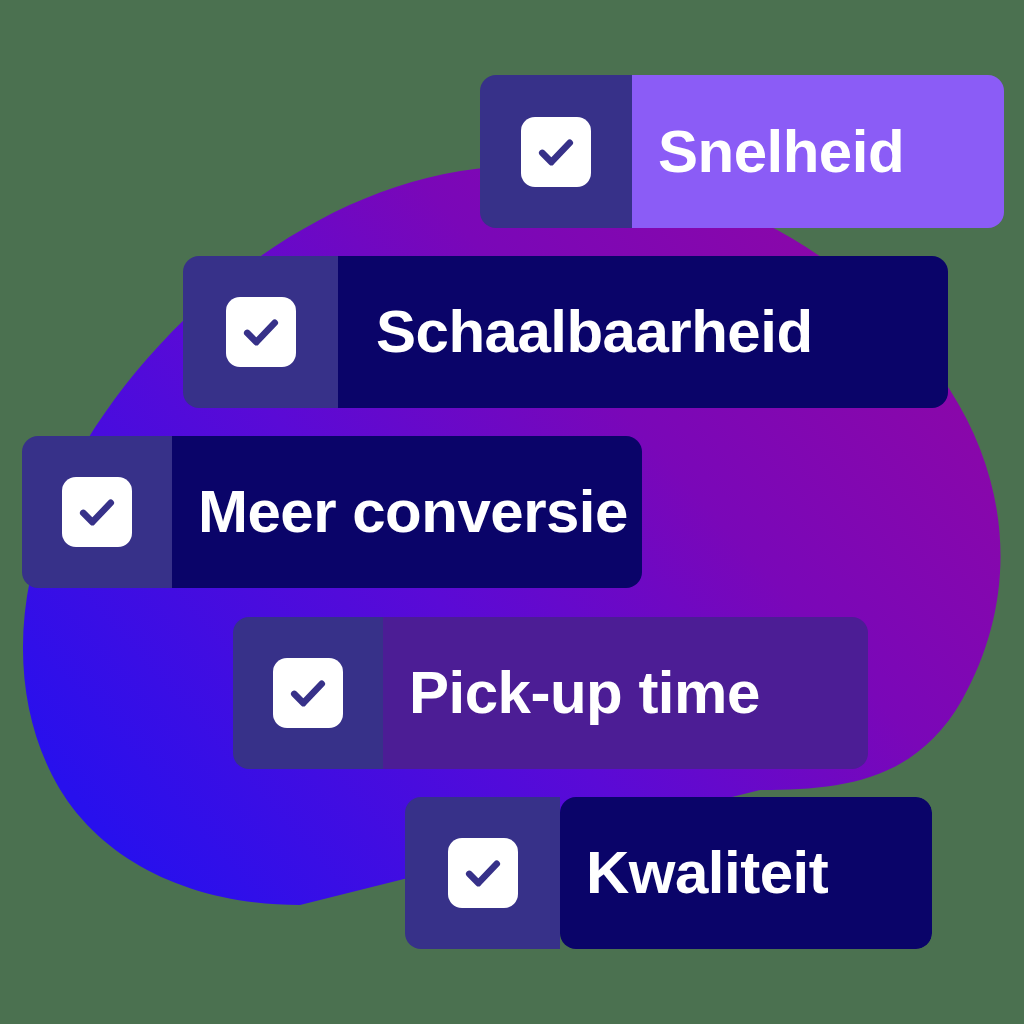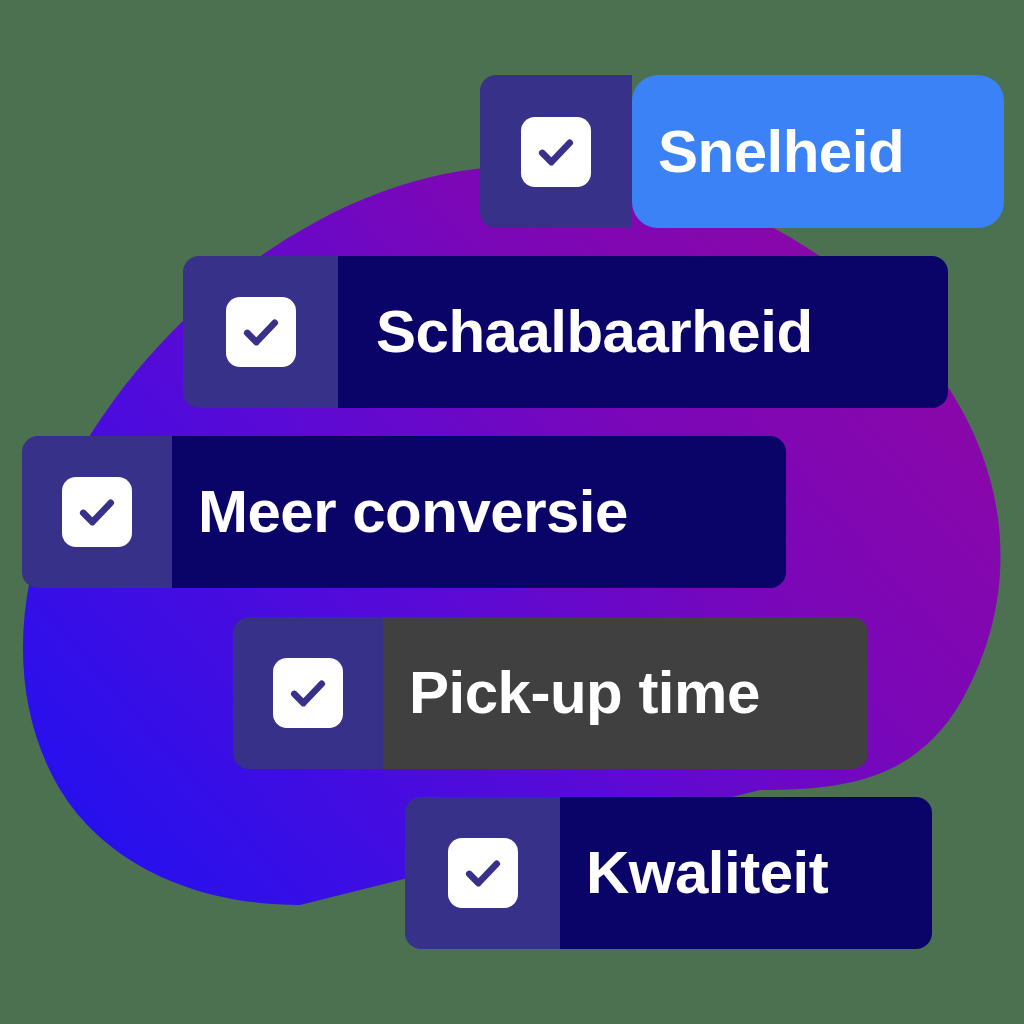--- a/index.html
+++ b/index.html
@@ -87,70 +87,70 @@
   </svg>
 
   <div class="pill" style="left:480px; top:75px; width:524px; height:153px;">
     <div class="pill-check-panel" style="width:152px; background:#373189;">
       <div class="checkbox-box" style="width:70px; height:70px;">
         <svg width="44" height="44" viewBox="0 0 24 24" fill="none" stroke="#373189" stroke-width="3.6" stroke-linecap="round" stroke-linejoin="round">
           <polyline points="4.5,12.5 9.5,17.5 19.5,7"></polyline>
         </svg>
       </div>
     </div>
-    <div class="pill-label-panel" style="background:#3b82f6;border-radius:26px;">
+    <div class="pill-label-panel" style="background:#8b5cf6;">
       <span class="pill-label" style="font-size:60px;">Snelheid</span>
     </div>
   </div>
 
   <div class="pill" style="left:183px; top:256px; width:765px; height:152px;">
     <div class="pill-check-panel" style="width:155px; background:#373189;">
       <div class="checkbox-box" style="width:70px; height:70px;">
         <svg width="44" height="44" viewBox="0 0 24 24" fill="none" stroke="#373189" stroke-width="3.6" stroke-linecap="round" stroke-linejoin="round">
           <polyline points="4.5,12.5 9.5,17.5 19.5,7"></polyline>
         </svg>
       </div>
     </div>
     <div class="pill-label-panel" style="background:#0a0469;">
       <span class="pill-label" style="font-size:60px;margin-left:12px;">Schaalbaarheid</span>
     </div>
   </div>
 
-  <div class="pill" style="left:22px; top:436px; width:764px; height:152px;">
+  <div class="pill" style="left:22px; top:436px; width:620px; height:152px;">
     <div class="pill-check-panel" style="width:150px; background:#373189;">
       <div class="checkbox-box" style="width:70px; height:70px;">
         <svg width="44" height="44" viewBox="0 0 24 24" fill="none" stroke="#373189" stroke-width="3.6" stroke-linecap="round" stroke-linejoin="round">
           <polyline points="4.5,12.5 9.5,17.5 19.5,7"></polyline>
         </svg>
       </div>
     </div>
     <div class="pill-label-panel" style="background:#0a0469;">
       <span class="pill-label" style="font-size:60px;">Meer conversie</span>
     </div>
   </div>
 
   <div class="pill" style="left:233px; top:617px; width:635px; height:152px;">
     <div class="pill-check-panel" style="width:150px; background:#373189;">
       <div class="checkbox-box" style="width:70px; height:70px;">
         <svg width="44" height="44" viewBox="0 0 24 24" fill="none" stroke="#373189" stroke-width="3.6" stroke-linecap="round" stroke-linejoin="round">
           <polyline points="4.5,12.5 9.5,17.5 19.5,7"></polyline>
         </svg>
       </div>
     </div>
-    <div class="pill-label-panel" style="background:#404040;">
+    <div class="pill-label-panel" style="background:#4c1d95;">
       <span class="pill-label" style="font-size:60px;">Pick-up time</span>
     </div>
   </div>
 
   <div class="pill" style="left:405px; top:797px; width:527px; height:152px;">
     <div class="pill-check-panel" style="width:155px; background:#373189;">
       <div class="checkbox-box" style="width:70px; height:70px;">
         <svg width="44" height="44" viewBox="0 0 24 24" fill="none" stroke="#373189" stroke-width="3.6" stroke-linecap="round" stroke-linejoin="round">
           <polyline points="4.5,12.5 9.5,17.5 19.5,7"></polyline>
         </svg>
       </div>
     </div>
-    <div class="pill-label-panel" style="background:#0a0469;">
+    <div class="pill-label-panel" style="background:#0a0469;border-radius:16px;">
       <span class="pill-label" style="font-size:60px;">Kwaliteit</span>
     </div>
   </div>
 
 </div>
 
 </body></html>

